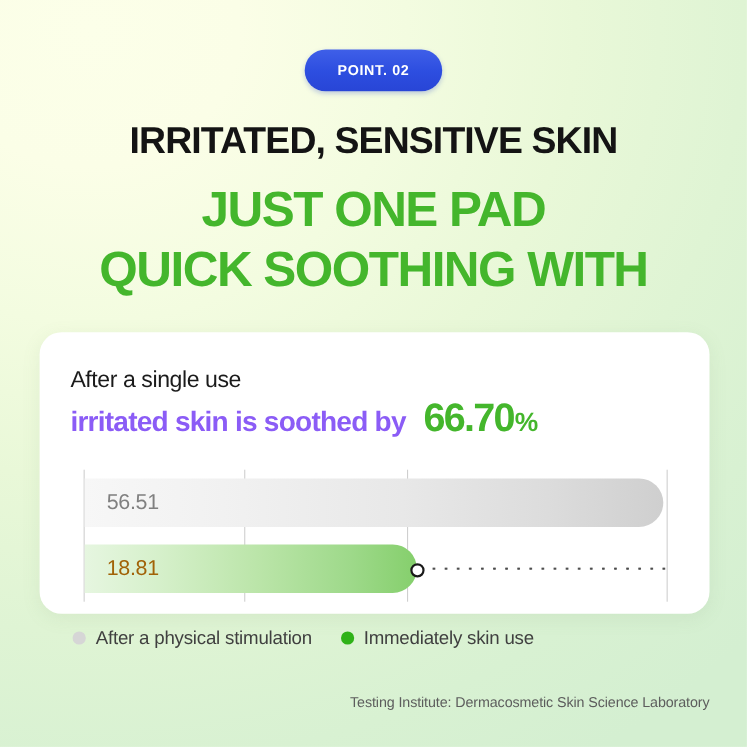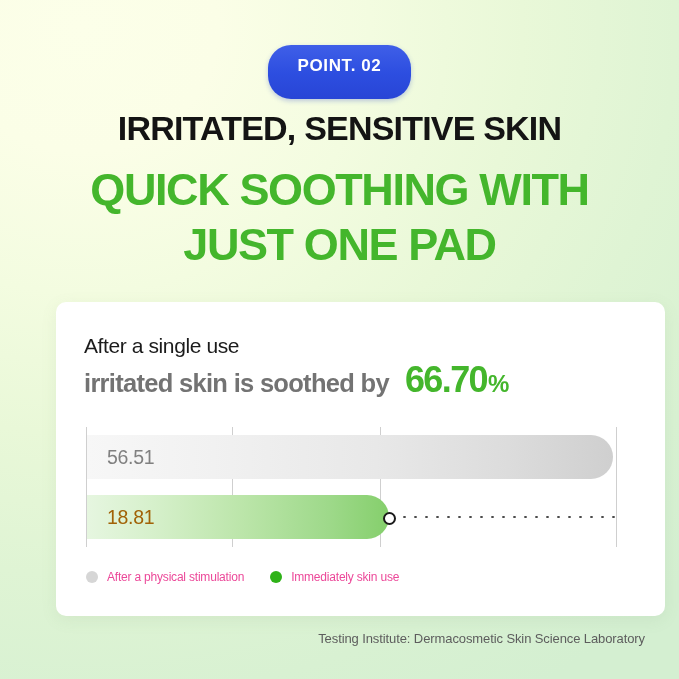--- a/index.html
+++ b/index.html
@@ -35,24 +35,24 @@
     position: absolute;
     top: 45px;
     left: 0;
     width: 679px;
     text-align: center;
   }
   .badge {
     display: inline-block;
     background: linear-gradient(180deg, #3f5fe8 0%, #2d4ee0 52%, #2845d6 100%);
     color: #ffffff;
-    font-size: 17px;
+    font-size: 13px;
     font-weight: bold;
     letter-spacing: 0.6px;
-    padding: 11px 30px 23px 30px;
+    padding: 11px 30px 12px 30px;
     border-radius: 23px;
     box-shadow: 0 2px 5px rgba(40,70,200,0.28);
   }
 
   
   .head-black {
     position: absolute;
     top: 111px;
     left: 0;
     width: 679px;
@@ -76,25 +76,24 @@
     line-height: 1.22;
   }
   .head-green .ln { display: block; }
 
   
   .card {
     position: absolute;
     left: 36px;
     top: 302px;
     width: 609px;
-    height: 314px;
+    height: 256px;
     background: #ffffff;
-    border-radius: 10px;
+    border-radius: 20px;
     box-shadow: 0 4px 16px rgba(120,150,110,0.10);
-    margin-left: 20px;
   }
 
   .card-head {
     position: absolute;
     left: 28px;
     top: 31px;
     right: 24px;
   }
   .sub-line {
     color: #1b1b1b;
@@ -102,21 +101,21 @@
     font-weight: normal;
     letter-spacing: -0.4px;
     line-height: 1.2;
   }
   .main-row {
     display: flex;
     align-items: baseline;
     margin-top: 4px;
   }
   .main-line {
-    color: #737373;
+    color: #8b5cf6;
     font-size: 25.5px;
     font-weight: bold;
     letter-spacing: -0.7px;
     white-space: nowrap;
   }
   .big-num {
     color: #44b62c;
     font-size: 36px;
     font-weight: bold;
     letter-spacing: -1.6px;
@@ -127,21 +126,21 @@
     color: #44b62c;
     font-size: 24px;
     font-weight: bold;
     letter-spacing: -0.5px;
     margin-left: 1px;
   }
 
   
   .chart {
     position: absolute;
-    left: 30px;
+    left: 40px;
     top: 125px;
     width: 560px;
     height: 120px;
     text-align: right;
   }
   .grid-line {
     position: absolute;
     top: 0;
     width: 1px;
     height: 120px;
@@ -219,22 +218,22 @@
   .legend-dot {
     width: 12px;
     height: 12px;
     border-radius: 50%;
     margin-right: 9px;
     flex: none;
   }
   .legend-dot.gray  { background: #d6d6d6; }
   .legend-dot.green { background: #2fb218; }
   .legend-text {
-    font-size: 12px;
-    color: #ec4899;
+    font-size: 17px;
+    color: #404040;
     letter-spacing: -0.2px;
     white-space: nowrap;
   }
 
   
   .footnote {
     position: absolute;
     top: 631px;
     left: 0;
     width: 645px;
@@ -249,22 +248,22 @@
 
 <div id="page">
 
   <div class="badge-wrap">
     <span class="badge">POINT. 02</span>
   </div>
 
   <div class="head-black">IRRITATED, SENSITIVE SKIN</div>
 
   <div class="head-green">
+    <span class="ln">JUST ONE PAD</span>
     <span class="ln">QUICK SOOTHING WITH</span>
-    <span class="ln">JUST ONE PAD</span>
   </div>
 
   <div class="card">
 
     <div class="card-head">
       <div class="sub-line">After a single use</div>
       <div class="main-row">
         <span class="main-line">irritated skin is soothed by</span>
         <span class="big-num">66.70</span>
         <span class="pct">%</span>

